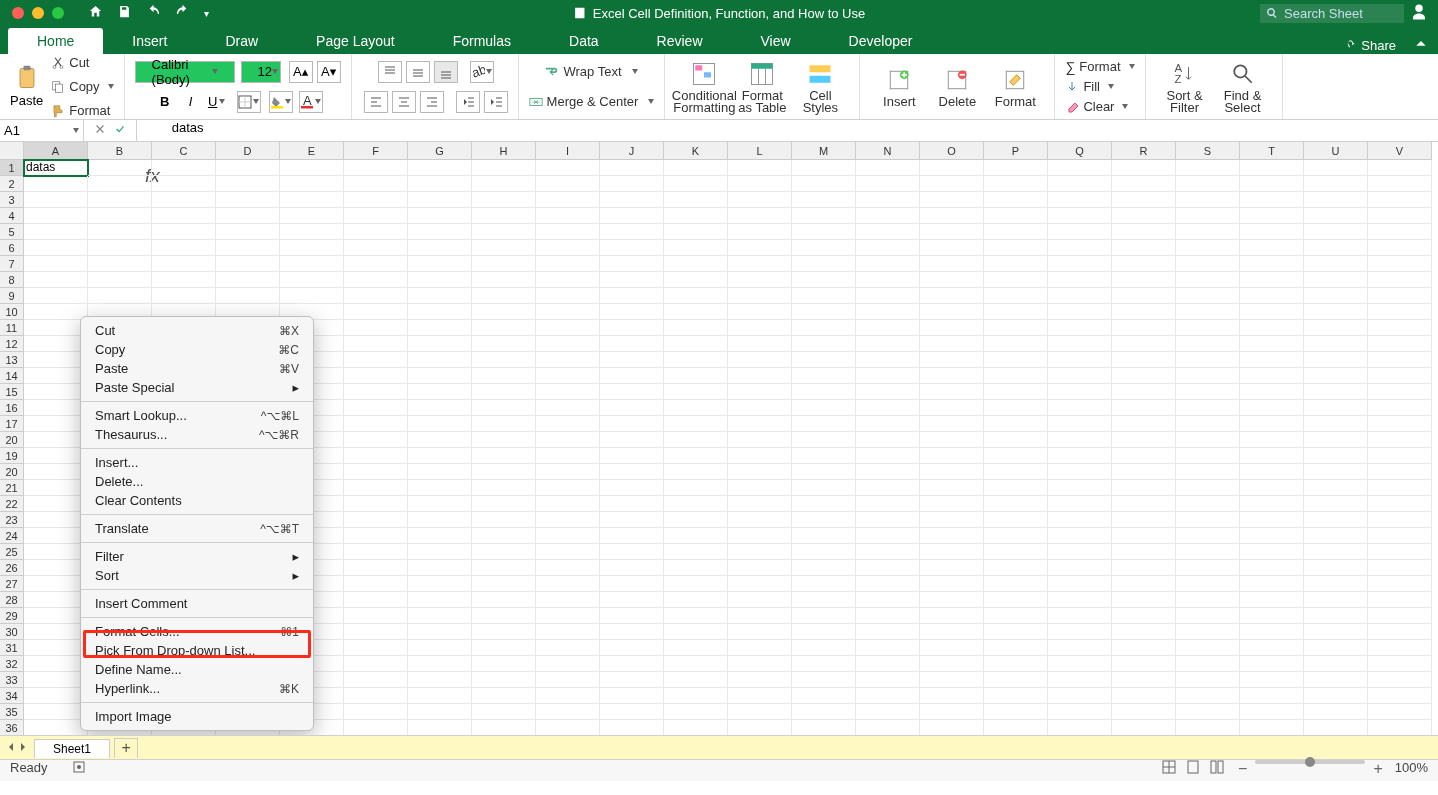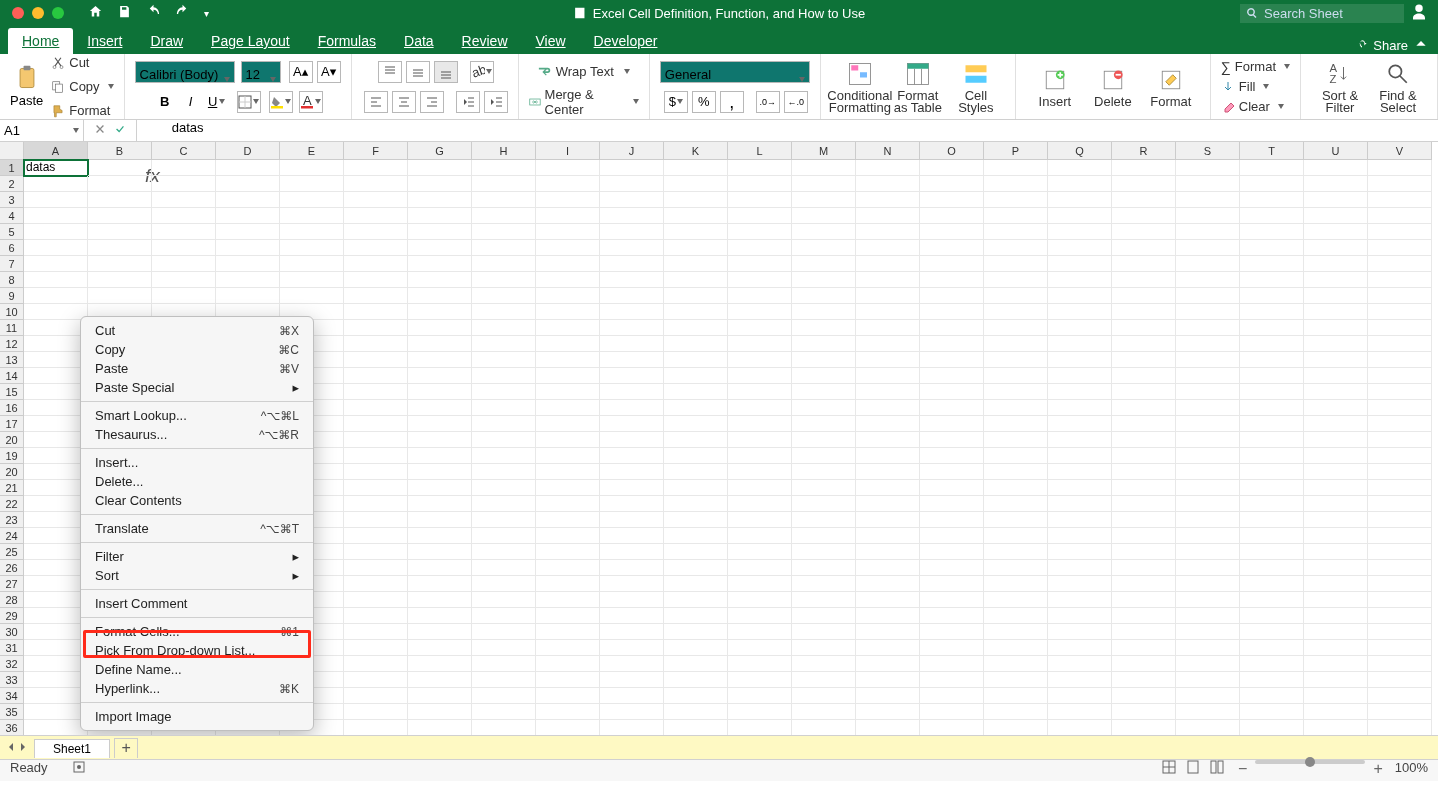--- a/index.html
+++ b/index.html
@@ -7,39 +7,39 @@
 
 .titlebar { height:26px; background:#0d7238; display:flex; align-items:center; color:#fff; position:relative; }
 .traffic { display:flex; gap:8px; padding-left:12px; }
 .tdot { width:12px; height:12px; border-radius:50%; }
 .close{background:#ff5f57;} .min{background:#febc2e;} .max{background:#28c840;}
 .tb-icons{display:flex;gap:14px;margin-left:24px;align-items:center;}
 .tb-icons svg{width:15px;height:15px;fill:#fff;}
 .title{position:absolute;left:50%;transform:translateX(-50%);font-size:13px;display:flex;align-items:center;gap:6px;}
 .title svg{width:14px;height:14px;fill:#fff;}
 .search-wrap{margin-left:auto;display:flex;align-items:center;gap:6px;margin-right:10px;}
-.search-box{background:rgba(255,255,255,.12);border-radius:0;padding:2px 8px 2px 24px;color:#cde;font-size:12px;width:164px;position:relative;}
+.search-box{background:rgba(255,255,255,.12);border-radius:0;padding:2px 8px 2px 24px;color:#cde;font-size:12px;width:144px;position:relative;}
 .search-box svg{position:absolute;left:6px;top:3px;width:12px;height:12px;fill:#cde;}
 .avatar svg{width:18px;height:18px;fill:#fff;}
 
 .tabbar{height:28px;background:#0d7238;display:flex;align-items:flex-end;color:#fff;padding-left:8px;}
-.tab{padding:5px 14px;font-size:14px;cursor:pointer;text-decoration:underline;}
+.tab{padding:5px 29px;font-size:14px;cursor:pointer;}
 .tab.active{background:#fff;color:#0d7238;border-radius:3px 3px 0 0;}
 .tab-spacer{flex:1;}
-.tab-right{display:flex;align-items:center;padding-right:10px;gap:6px;}
+.tab-right{display:flex;align-items:center;padding-right:10px;gap:18px;}
 .tab-right svg{width:14px;height:14px;fill:#fff;}
 
 .ribbon{height:66px;background:#fff;border-bottom:1px solid #d0d0d0;display:flex;align-items:stretch;}
 .rgrp{display:flex;align-items:center;border-right:1px solid #e0e0e0;padding:4px 10px;}
 .rgrp.col{flex-direction:column;justify-content:center;gap:2px;}
 .paste-btn{display:flex;flex-direction:column;align-items:center;gap:2px;font-size:11px;}
 .paste-btn svg{width:22px;height:26px;}
 .sm-row{display:flex;align-items:center;gap:4px;font-size:12px;color:#333;height:18px;}
 .sm-row svg{width:14px;height:14px;}
-.fmt-combo{display:flex;align-items:flex-end;border:1px solid #b8b8b8;height:22px;font-size:12px;padding:0 4px;background:#0f766e;}
+.fmt-combo{display:flex;align-items:center;border:1px solid #b8b8b8;height:22px;font-size:12px;padding:0 16px;background:#22c55e;}
 .fmt-combo.font{width:100px;}
 .fmt-combo.size{width:40px;}
 .fmt-combo .chev{margin-left:auto;}
 .fmt-btn{width:24px;height:22px;display:inline-flex;align-items:center;justify-content:center;border:1px solid transparent;}
 .fmt-btn.boxed{border-color:#b8b8b8;margin-left:2px;}
 .fmt-row{display:flex;align-items:center;gap:2px;}
 .stackcol{display:flex;flex-direction:column;gap:6px;}
 
 .big-btn{display:flex;flex-direction:column;align-items:center;justify-content:center;font-size:11px;color:#333;width:58px;gap:2px;text-align:center;line-height:12px;}
 .big-btn svg{width:28px;height:28px;}
@@ -319,33 +319,20 @@
     <div class="sm-row" style="margin-top:10px">
         <svg width="16" height="14" viewBox="0 0 16 14">
           <rect x="1" y="3" width="14" height="8" fill="none" stroke="#5a8"></rect>
           <path d="M4 7h3M9 7h3M6 5l2 2-2 2M10 5l-2 2 2 2" stroke="#5a8" fill="none"></path>
         </svg>
         <span>Merge &amp; Center</span>
         <span class="chev" style="margin-left:6px"></span>
       </div>
   </div>
 
-  <div class="rgrp col">
-    <div class="fmt-combo" style="width:150px">
-        <span>General</span>
-        <span class="chev"></span>
-      </div>
-    <div class="fmt-row" style="margin-top:6px">
-      <div class="fmt-btn boxed">$<span class="chev" style="margin-left:1px"></span></div>
-      <div class="fmt-btn boxed">%</div>
-      <div class="fmt-btn boxed" style="font-size:18px;line-height:10px">,</div>
-      <div class="fmt-btn boxed" style="margin-left:10px;font-size:9px">.0→</div>
-      <div class="fmt-btn boxed" style="font-size:9px">←.0</div>
-    </div>
-  </div>
 
   <div class="rgrp">
     <div class="big-btn">
         <svg viewBox="0 0 32 32">
           <rect x="4" y="4" width="24" height="24" fill="#fff" stroke="#888"></rect>
           <rect x="6" y="6" width="8" height="6" fill="#f7b"></rect>
           <rect x="16" y="14" width="8" height="6" fill="#7bf"></rect>
         </svg>
         <span>Conditional Formatting</span>
       </div>

